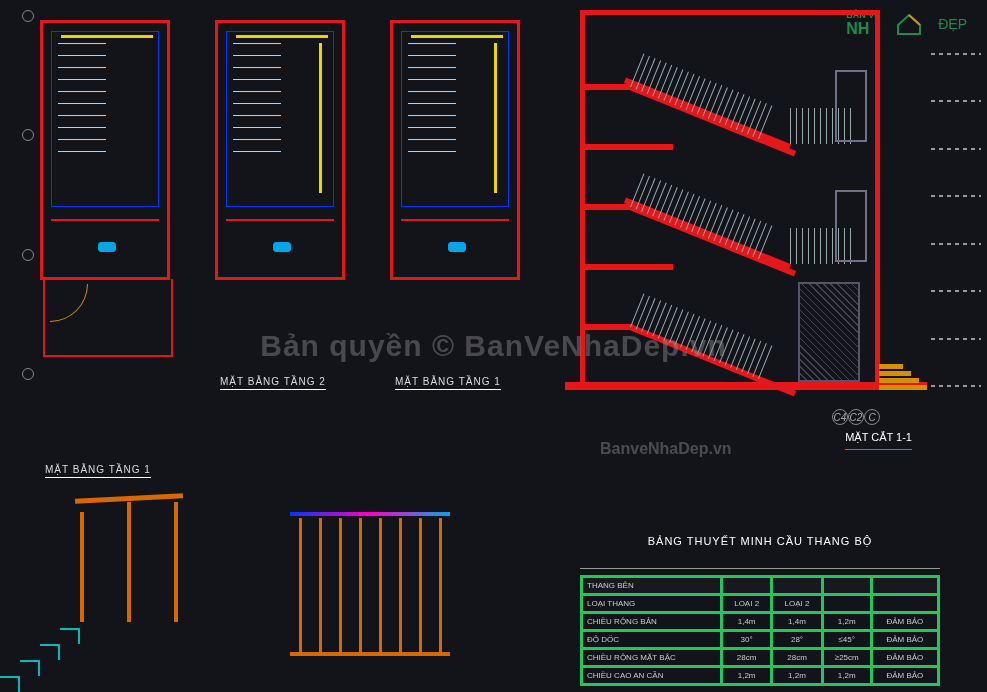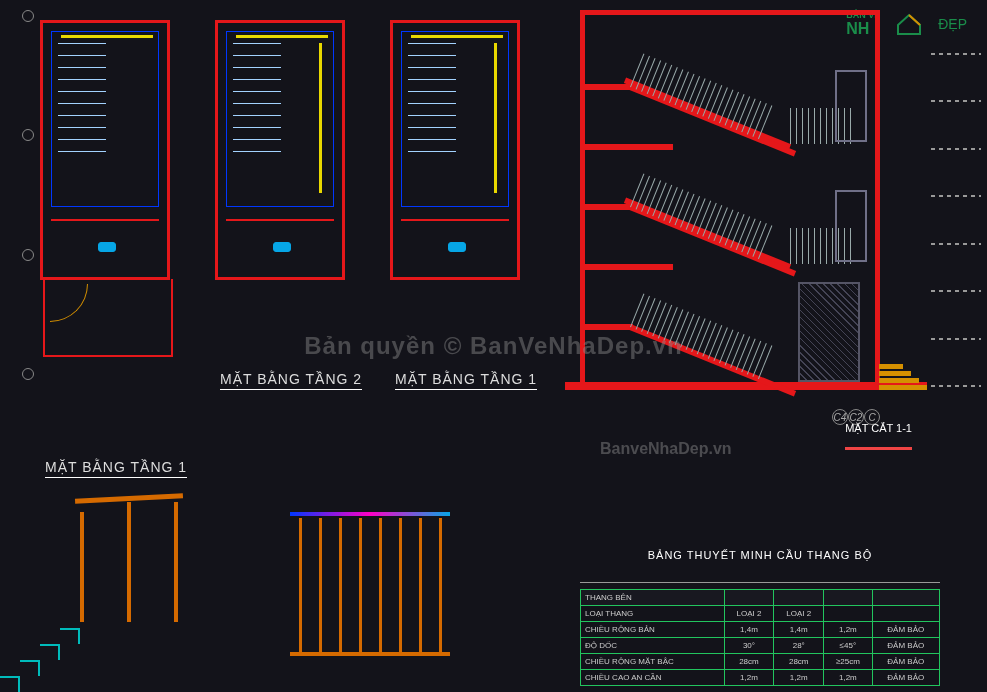--- a/index.html
+++ b/index.html
@@ -71,21 +71,21 @@
   border-left: 2px solid #e5171a; border-right: 2px solid #e5171a;
   border-bottom: 2px solid #e5171a;
 }
 .door-arc {
   position: absolute; top: 5px; left: 5px; width: 38px; height: 38px;
   border: 1px solid #d59000; border-radius: 0 0 100% 0;
   border-top: none; border-left: none;
 }
 .plan-caption {
   position: absolute; bottom: -10px; left: 5px;
-  color: #ddd; font-size: 14px; letter-spacing: 1px;
+  color: #ddd; font-size: 10px; letter-spacing: 1px;
   border-bottom: 1px solid #fff; padding-bottom: 2px;
 }
 .fp1 .plan-caption { bottom: -98px; }
 
 .grid-marks {
   position: absolute; top: 0; left: -18px; height: 100%;
   display: flex; flex-direction: column; justify-content: space-between;
 }
 .grid-mark { width: 12px; height: 12px; border: 1px solid #888; border-radius: 50%; }
 
@@ -139,35 +139,35 @@
   border: 2px solid #556; background: repeating-linear-gradient(45deg, transparent, transparent 4px, #445 4px, #445 5px);
 }
 .ext-steps {
   position: absolute; bottom: 0; right: -52px; width: 48px; height: 26px;
 }
 .ext-step { height: 5px; background: #d59000; margin-bottom: 2px; }
 .es1 { width: 48px; } .es2 { width: 40px; } .es3 { width: 32px; } .es4 { width: 24px; }
 
 .section-caption {
   position: absolute; bottom: 10px; right: 18px; color: #fff; font-size: 11px;
-  border-bottom: 3px solid #ef4444; padding-bottom: 13px;
+  border-bottom: 1px solid #ef4444; padding-bottom: 6px;
 }
 .grid-labels-bottom {
   position: absolute; bottom: 35px; left: 10px; width: 300px;
   display: flex; justify-content: flex-end; color: #aaa; font-size: 10px; font-style: italic;
 }
 .grid-label-circle {
   width: 16px; height: 16px; border: 1px solid #888; border-radius: 50%;
   display: flex; align-items: center; justify-content: center;
 }
 
 
 .watermark-center {
   position: absolute; top: 50%; left: 50%; transform: translate(-50%, -50%);
-  color: rgba(140,140,140,0.45); font-size: 24px; font-weight: bold;
+  color: rgba(140,140,140,0.45); font-size: 30px; font-weight: bold;
   pointer-events: none; letter-spacing: 1px;
 }
 .watermark-url {
   position: absolute; top: 440px; left: 600px;
   color: rgba(160,160,160,0.4); font-size: 16px; font-weight: bold;
   pointer-events: none;
 }
 
 
 .detail-left {
@@ -218,21 +218,21 @@
   position: absolute; bottom: 6px; left: 580px; width: 360px;
 }
 .table-title {
   color: #fff; font-size: 11px; text-align: center; margin-bottom: 6px;
   border-bottom: 1px solid #999; padding-bottom: 21px; letter-spacing: 1px;
 }
 table.spec {
   border-collapse: collapse; width: 100%; font-size: 8px; color: #ccc;
 }
 table.spec td, table.spec th {
-  border: 1px solid #22c55e; padding: 3px 4px; text-align: center;
+  border: 3px solid #22c55e; padding: 3px 4px; text-align: center;
   white-space: nowrap;
 }
 table.spec th { background: rgba(70,70,90,0.1); font-weight: normal; }
 table.spec .rowh { text-align: left; }
 
 
 .dim-col-right {
   position: absolute; top: 30px; right: 6px; width: 50px; height: 380px;
   display: flex; flex-direction: column; justify-content: space-around;
 }

